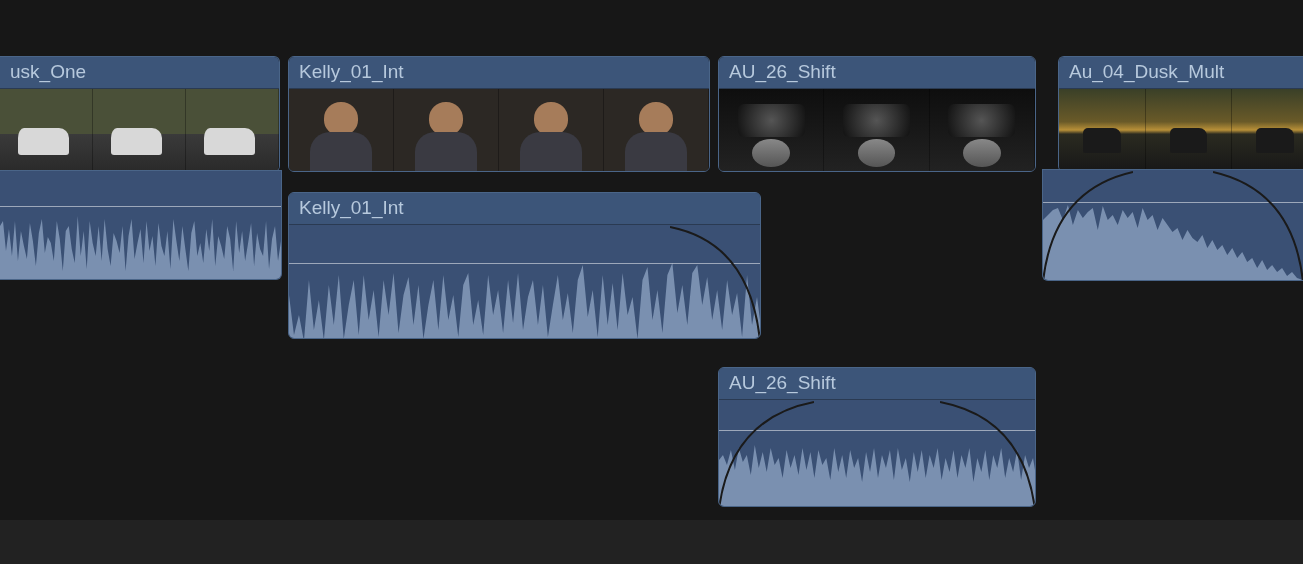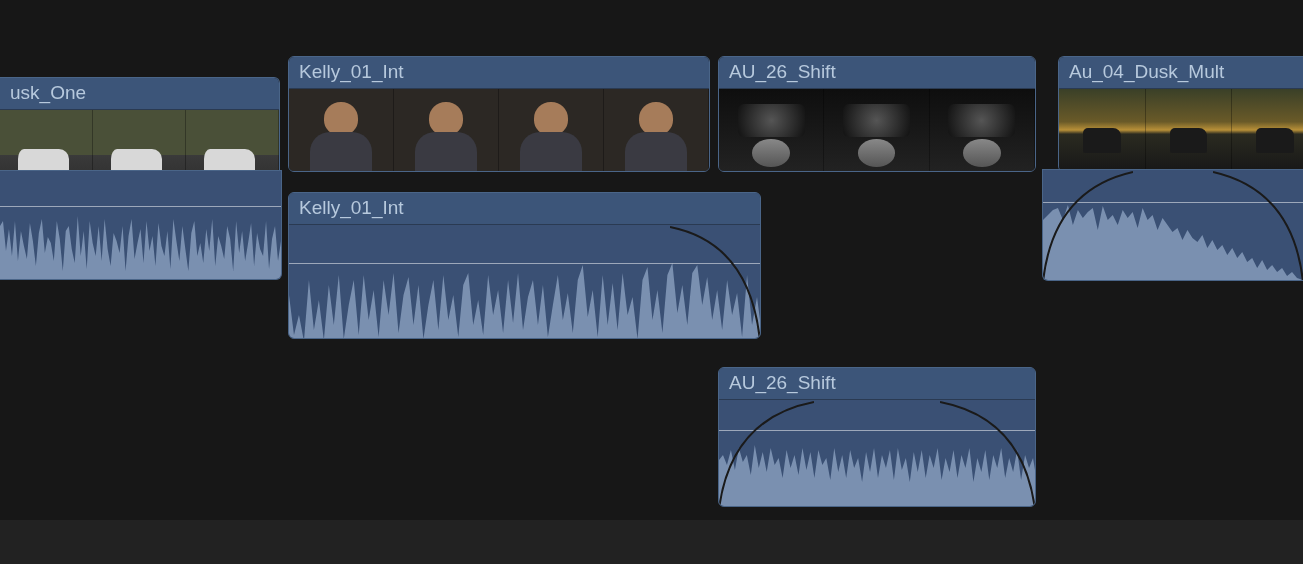--- a/index.html
+++ b/index.html
@@ -185,21 +185,21 @@
       top: 0;
       bottom: 0;
       pointer-events: none;
     }
   </style>
 </head>
 <body>
 
 <div class="timeline-area">
 
-  <div class="clip" style="left:0; top:56px; width:280px; border-left:none; border-top-left-radius:0; border-bottom-left-radius:0;margin-top:21px;">
+  <div class="clip" style="left:0; top:56px; width:280px; border-left:none; border-top-left-radius:0; border-bottom-left-radius:0;">
     <div class="clip-title">usk_One</div>
     <div class="clip-video">
       <div class="frame frame-car"></div>
       <div class="frame frame-car"></div>
       <div class="frame frame-car"></div>
     </div>
   </div>
 
   <div class="clip" style="left:288px; top:56px; width:422px;">
     <div class="clip-title">Kelly_01_Int</div>

